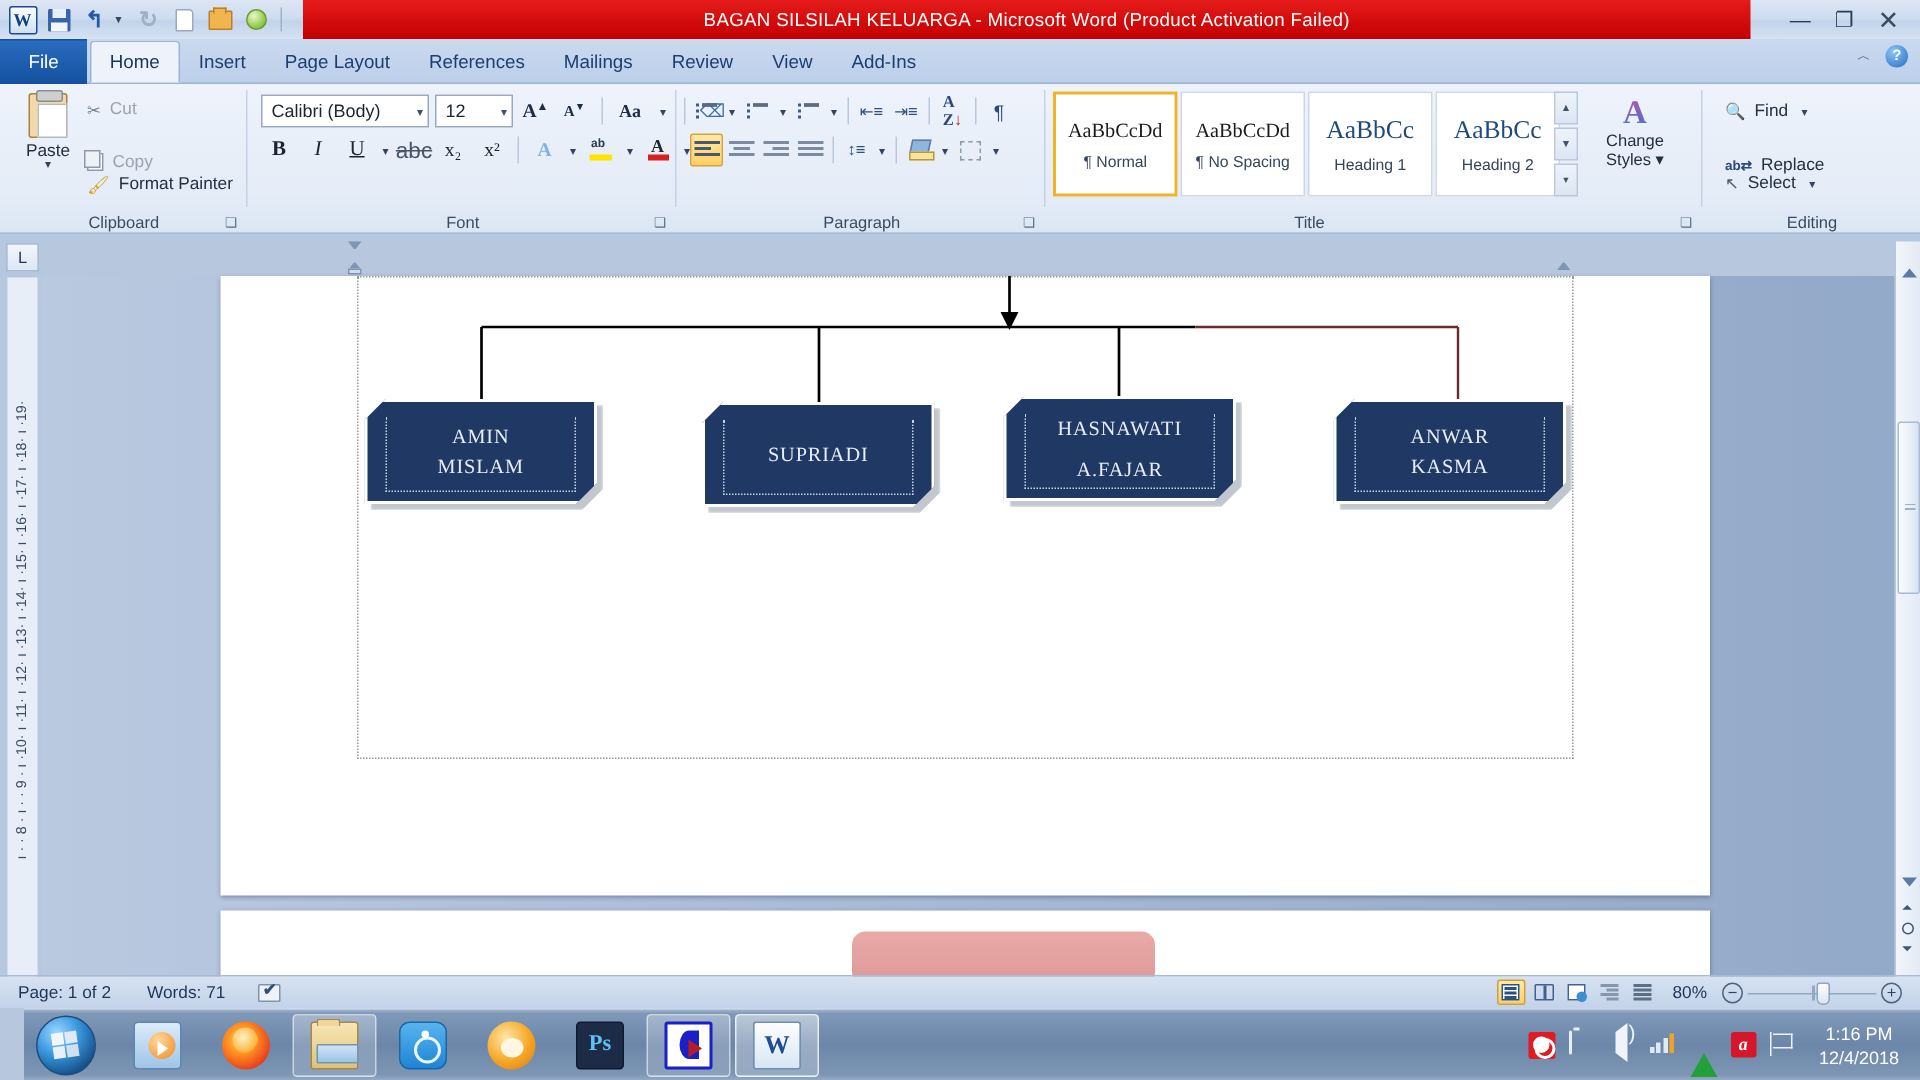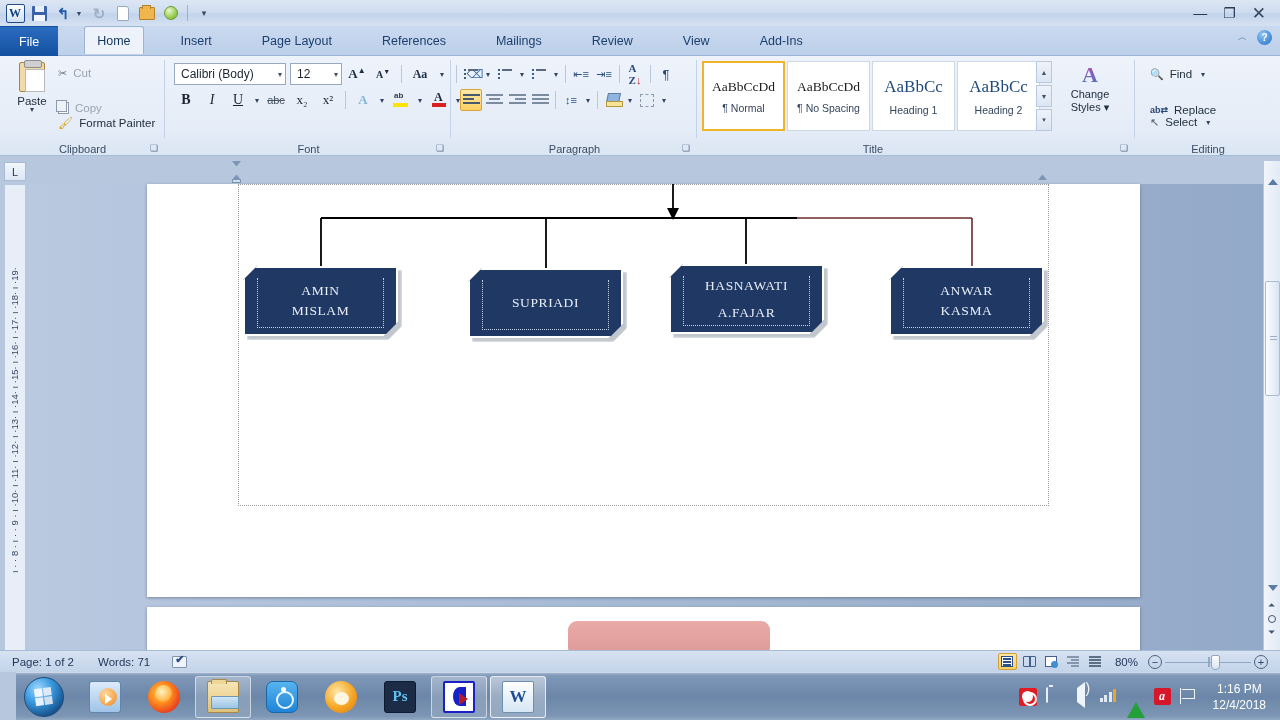--- a/index.html
+++ b/index.html
@@ -46,21 +46,21 @@
   }
   .titletext{color:#ffffff;font-size:12.5px;letter-spacing:.2px;white-space:nowrap;}
   .winbtns{position:absolute;right:0;top:0;height:26px;display:flex;align-items:center;gap:16px;padding-right:14px;}
   .winbtn{color:#2a3d57;font-size:14px;line-height:1;cursor:default;}
   .winbtn.close{font-size:17px;color:#3a4a60;}
 
   
   .tabstrip{
     position:absolute;left:0;top:26px;width:1280px;height:30px;
     background:linear-gradient(to bottom,#c9d9ef,#bdd0ea);
-    border-bottom:1px solid #9db4d4;display:flex;align-items:flex-start;gap:24px;
+    border-bottom:1px solid #9db4d4;display:flex;align-items:center;
   }
   .tab{
     height:28px;padding:0 12px;display:flex;align-items:center;
     font-size:12.5px;color:#1c3f6e;border:1px solid transparent;border-bottom:none;
   }
   .tab.file{
     background:linear-gradient(to bottom,#2a6cc0,#14509f);color:#fff;height:30px;
     padding:0 18px;margin-right:2px;font-size:12.5px;
   }
   .tab.active{
@@ -128,21 +128,21 @@
   .aa{font:bold 12px "Liberation Serif",serif;color:#1b2c44;}
   .clearfmt{color:#3b6ea8;font-size:12px;}
   .fontrow2{position:absolute;left:8px;top:33px;display:flex;align-items:center;gap:2px;}
   .fbtn{
     width:24px;height:22px;display:flex;align-items:center;justify-content:center;
     font-size:12.5px;color:#1b2230;
   }
   .fbtn.b{font-weight:bold;font-family:"Liberation Serif",serif;font-size:14px;}
   .fbtn.i{font-style:italic;font-family:"Liberation Serif",serif;font-size:14px;}
   .fbtn.u{text-decoration:underline;font-family:"Liberation Serif",serif;font-size:14px;}
-  .fbtn.s{text-decoration:line-through;font-size:11px;color:#4a5565;}
+  .fbtn.s{text-decoration:line-through;font-size:15px;color:#4a5565;}
   .fbtn.sub,.fbtn.sup{font-family:"Liberation Serif",serif;font-size:13px;}
   .car{font-size:8px;color:#31465e;width:10px;text-align:center;}
   .texteff{color:#7fb3e0;font:bold 13px "Liberation Serif",serif;}
   .hl-ic{position:relative;width:16px;height:16px;}
   .hl-ic:before{content:"ab";position:absolute;top:-1px;left:1px;font-size:8px;color:#2b3a4d;font-weight:bold;}
   .hl-ic:after{content:"";position:absolute;bottom:1px;left:0;width:15px;height:4px;background:#ffe400;}
   .fc-ic{position:relative;width:16px;height:16px;}
   .fc-ic:before{content:"A";position:absolute;top:-2px;left:3px;font:bold 12px "Liberation Serif",serif;color:#1a2433;}
   .fc-ic:after{content:"";position:absolute;bottom:1px;left:1px;width:14px;height:4px;background:#d91f1f;}
 
@@ -448,20 +448,23 @@
         </div>
       <div class="ico">
           <div class="green-ic"></div>
         </div>
       <div class="qat-sep"></div>
       <div class="ico">
           <span class="qat-more">▾</span>
         </div>
     </div>
 
+    <div class="titlecenter">
+      <span class="titletext">BAGAN SILSILAH KELUARGA  -  Microsoft Word (Product Activation Failed)</span>
+    </div>
 
     <div class="winbtns">
       <span class="winbtn">—</span>
       <span class="winbtn">❐</span>
       <span class="winbtn close">✕</span>
     </div>
   </div>
 
   <div class="tabstrip">
     <div class="tab file">File</div>

